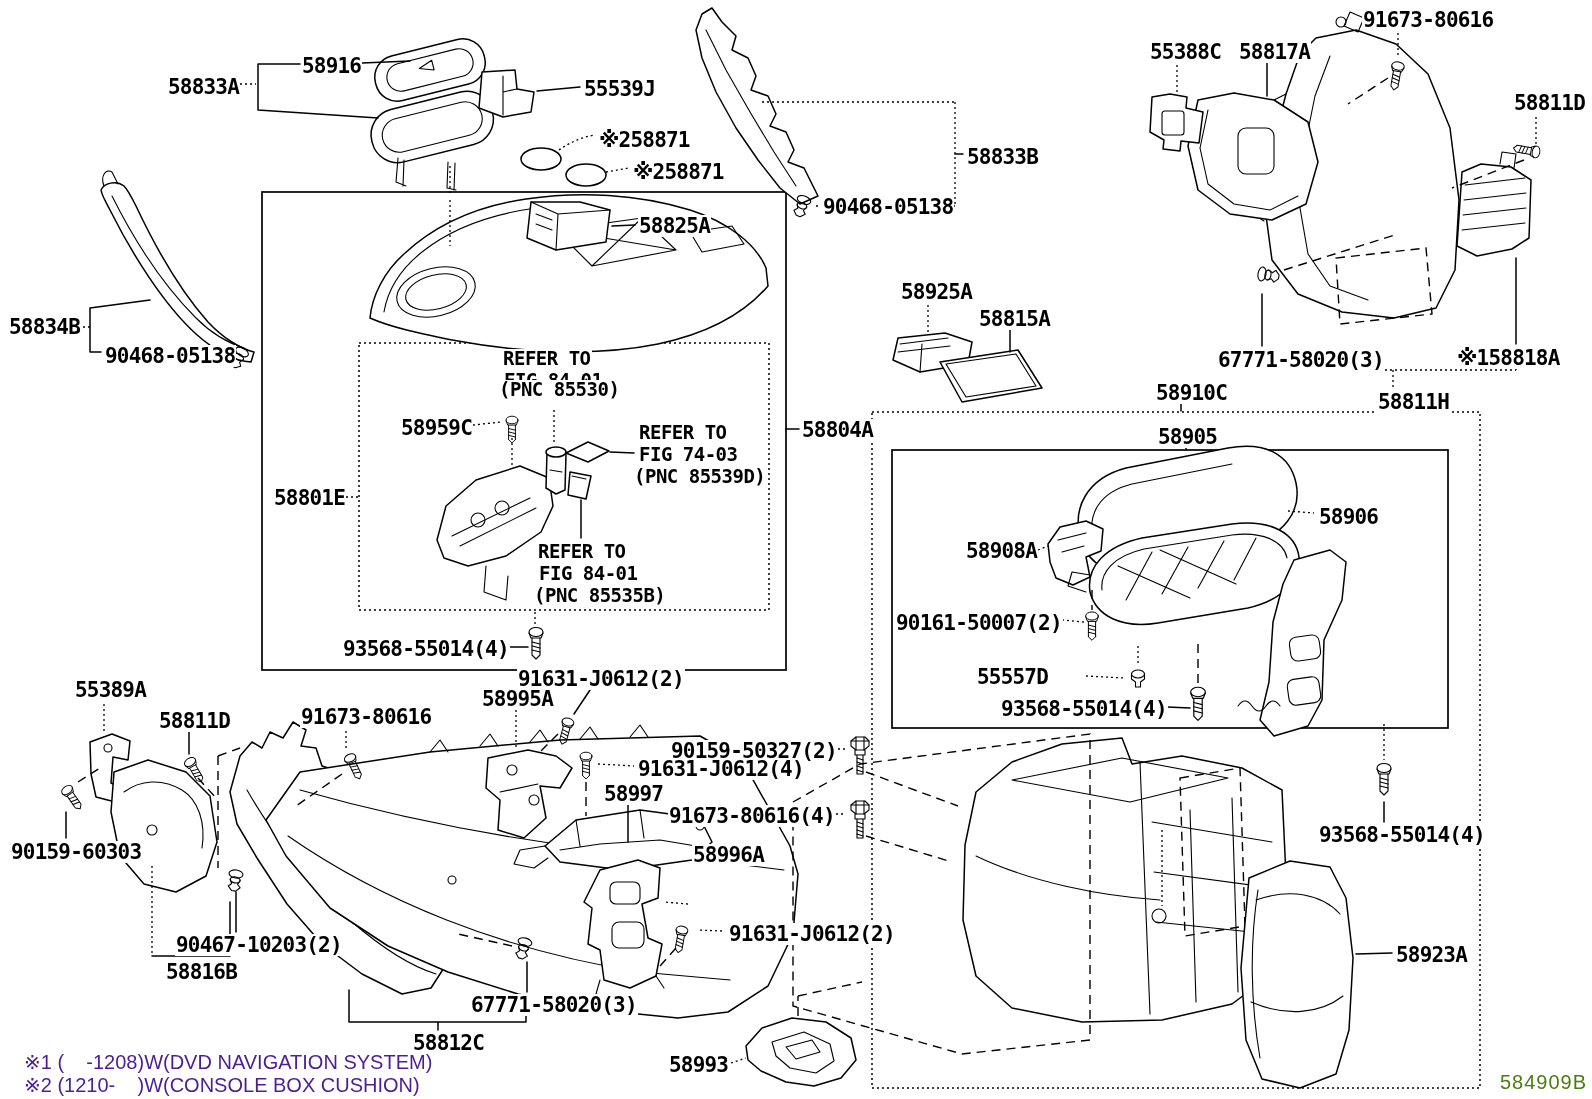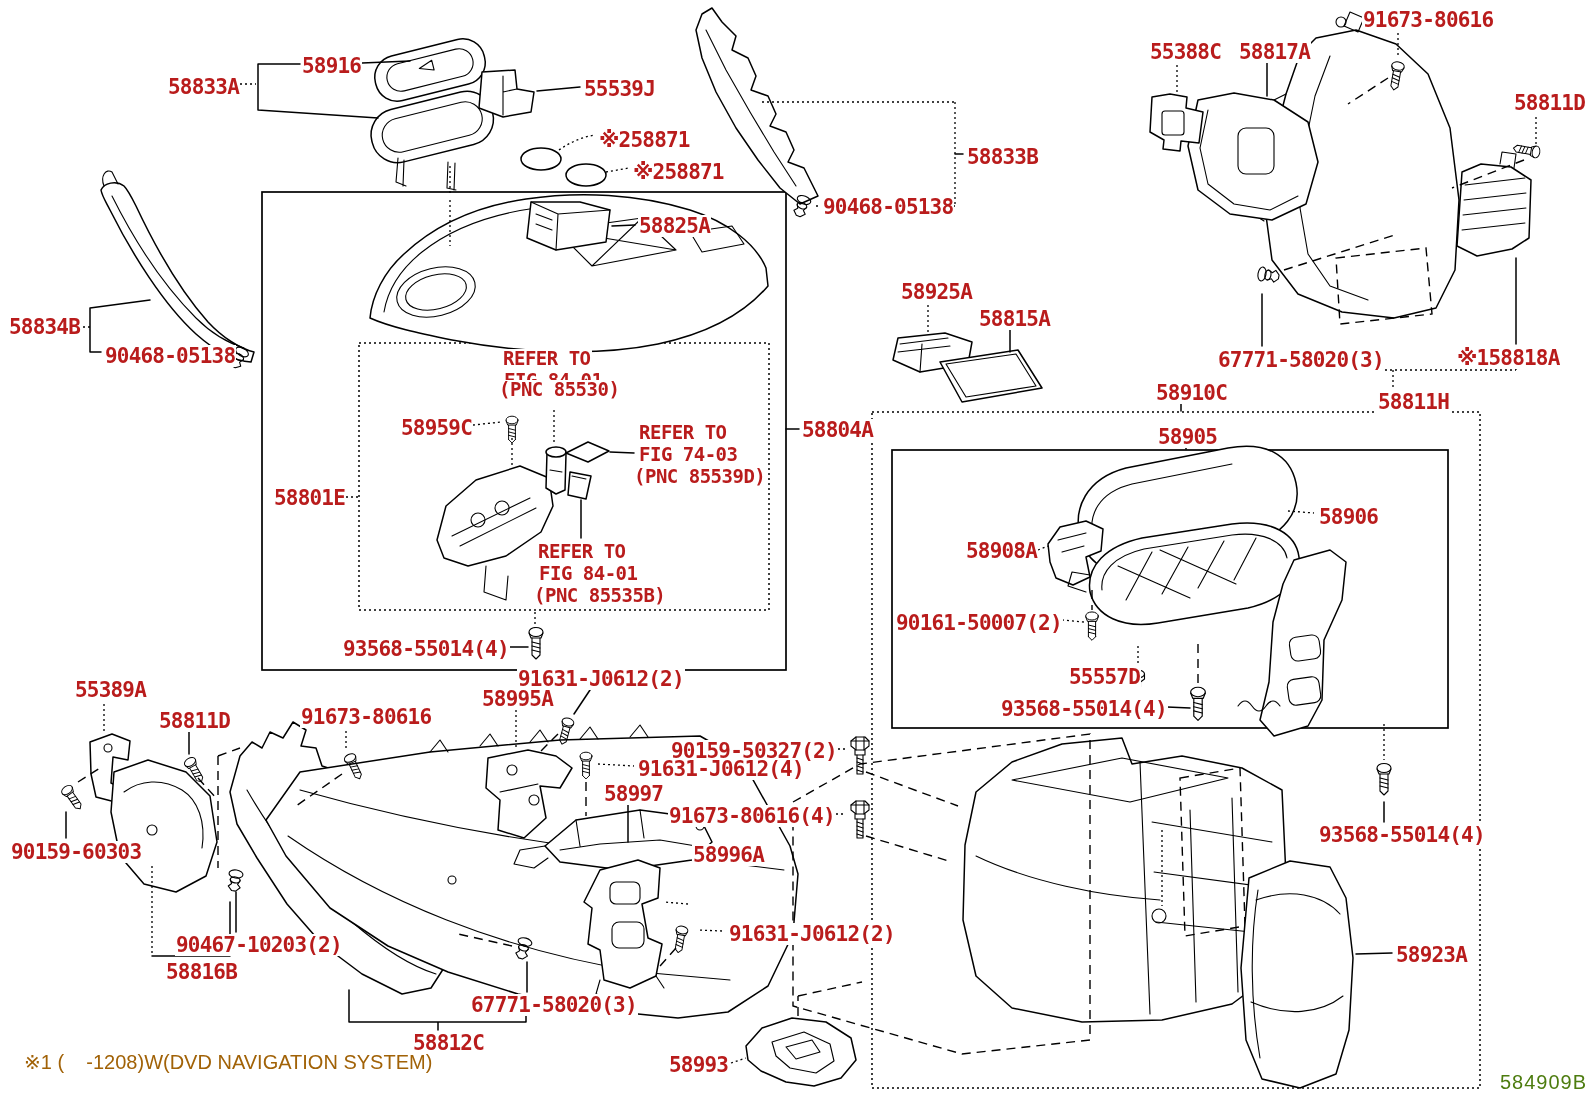--- a/index.html
+++ b/index.html
@@ -1,21 +1,21 @@
 <!DOCTYPE html>
 <html><head>
 <meta charset="utf-8">
 <style>
   html,body{margin:0;padding:0;background:#fff}
   .stage{position:relative;width:1592px;height:1099px;background:#fff;overflow:hidden;}
   .stage svg{position:absolute;left:0;top:0}
   .lbl{position:absolute;font:bold 21px/1.05 "DejaVu Sans Mono","DejaVu Sans",monospace;
-       letter-spacing:-0.8px;color:#b91c1c;white-space:pre;background:#fff;padding:0 1px;}
+       letter-spacing:-0.8px;color:#000000;white-space:pre;background:#fff;padding:0 1px;}
   .lbl.sm{font-size:19px;letter-spacing:-0.5px}
-  .fn{position:absolute;font:20px/1.1 "Liberation Sans","DejaVu Sans",sans-serif;color:#a16207;white-space:pre}
+  .fn{position:absolute;font:20px/1.1 "Liberation Sans","DejaVu Sans",sans-serif;color:#4c1d95;white-space:pre}
   .code{position:absolute;font:20px/1 "Liberation Sans","DejaVu Sans",sans-serif;color:#4d7c0f;letter-spacing:1px}
   svg .p{fill:#fff;stroke:#000;stroke-width:1.5;stroke-linejoin:round}
   svg .l{fill:none;stroke:#000;stroke-width:1.5;stroke-linejoin:round;stroke-linecap:round}
   svg .t{fill:none;stroke:#000;stroke-width:1.1;stroke-linejoin:round;stroke-linecap:round}
   svg .dot{fill:none;stroke:#000;stroke-width:1.3;stroke-dasharray:2 3}
   svg .dsh{fill:none;stroke:#000;stroke-width:1.4;stroke-dasharray:9 6}
   svg .bx{fill:none;stroke:#000;stroke-width:1.7}
   svg .bxd{fill:none;stroke:#000;stroke-width:1.5;stroke-dasharray:2 3}
 </style>
 </head>
@@ -434,20 +434,21 @@
   <div class="lbl" style="left:900px;top:281px">58925A</div>
   <div class="lbl" style="left:978px;top:308px">58815A</div>
   <div class="lbl" style="left:1217px;top:349px">67771-58020(3)</div>
   <div class="lbl" style="left:1456px;top:347px">※158818A</div>
   <div class="lbl" style="left:1155px;top:382px">58910C</div>
   <div class="lbl" style="left:1377px;top:391px">58811H</div>
   <div class="lbl" style="left:1157px;top:426px">58905</div>
   <div class="lbl" style="left:965px;top:540px">58908A</div>
   <div class="lbl" style="left:1318px;top:506px">58906</div>
   <div class="lbl" style="left:895px;top:612px">90161-50007(2)</div>
-  <div class="lbl" style="left:1068px;top:666px">55557D</div>
+  <div class="lbl" style="left:976px;top:666px">55557D</div>
   <div class="lbl" style="left:1000px;top:698px">93568-55014(4)</div>
   <div class="lbl" style="left:1318px;top:824px">93568-55014(4)</div>
   <div class="lbl" style="left:1395px;top:944px">58923A</div>
 
   <div class="fn" style="left:24px;top:1051px">※1 (    -1208)W(DVD NAVIGATION SYSTEM)</div>
+  <div class="fn" style="left:24px;top:1074px">※2 (1210-    )W(CONSOLE BOX CUSHION)</div>
   <div class="code" style="left:1500px;top:1072px">584909B</div>
 </div>
 
 </body></html>

